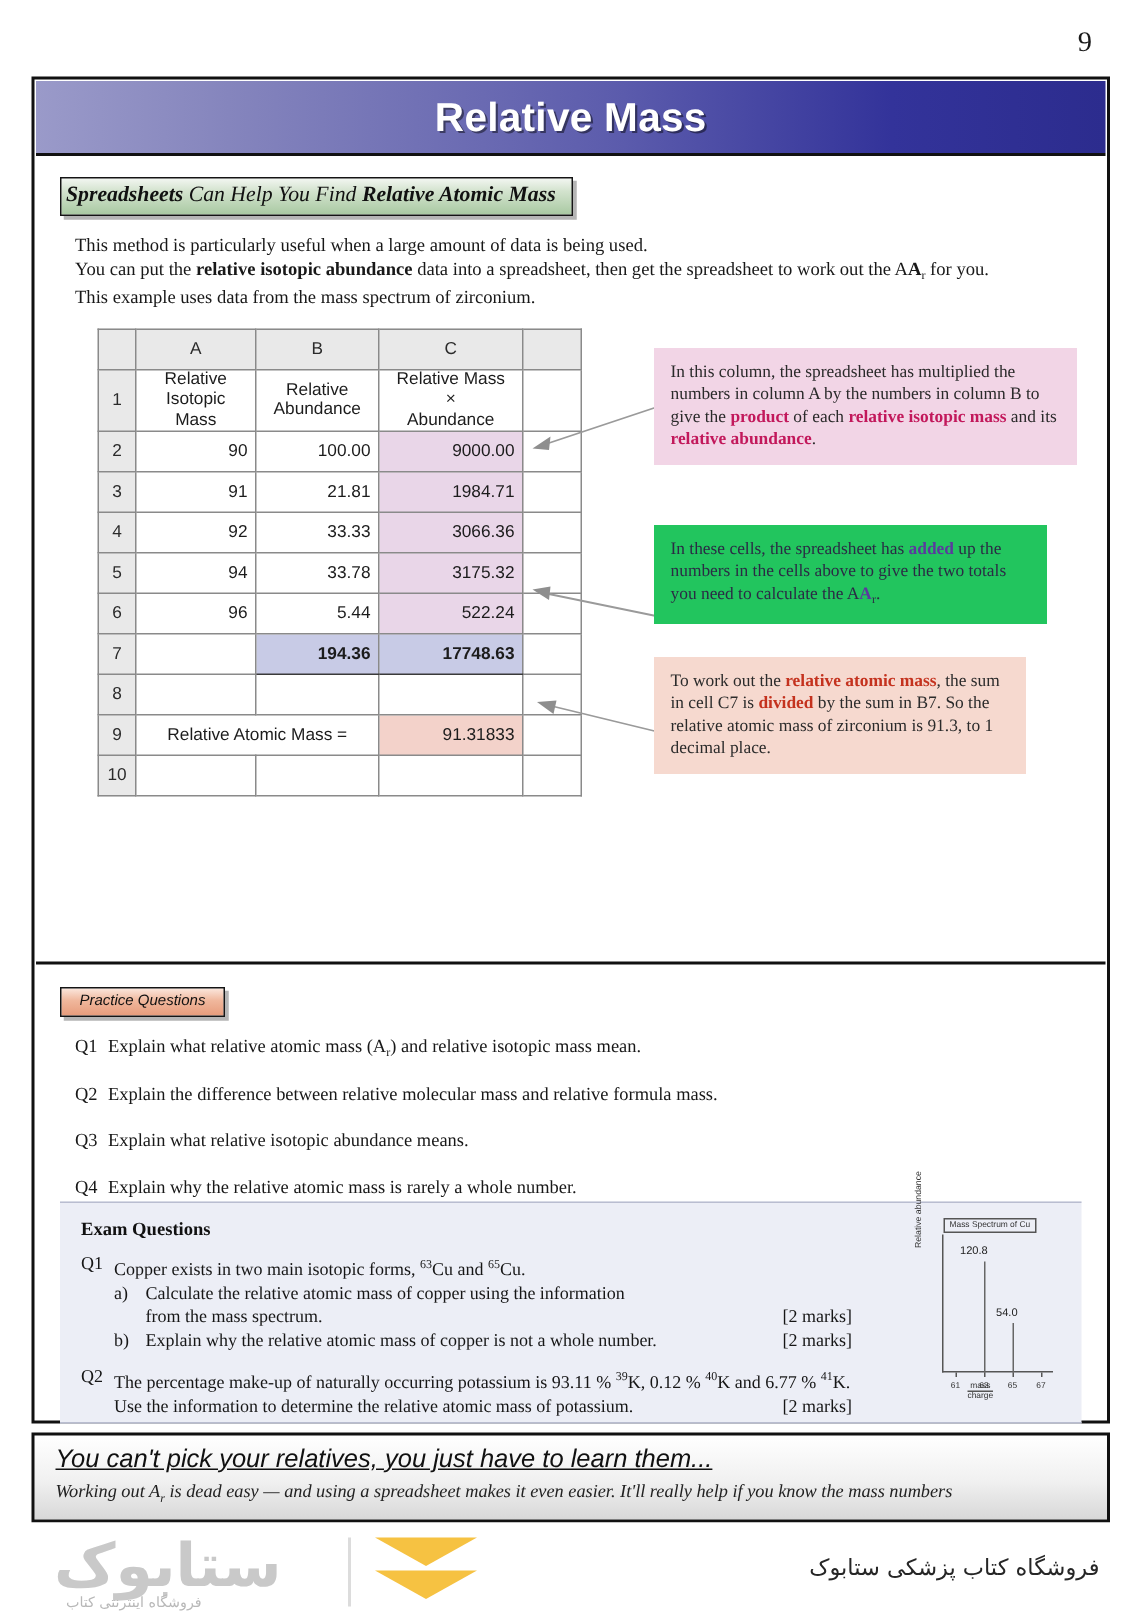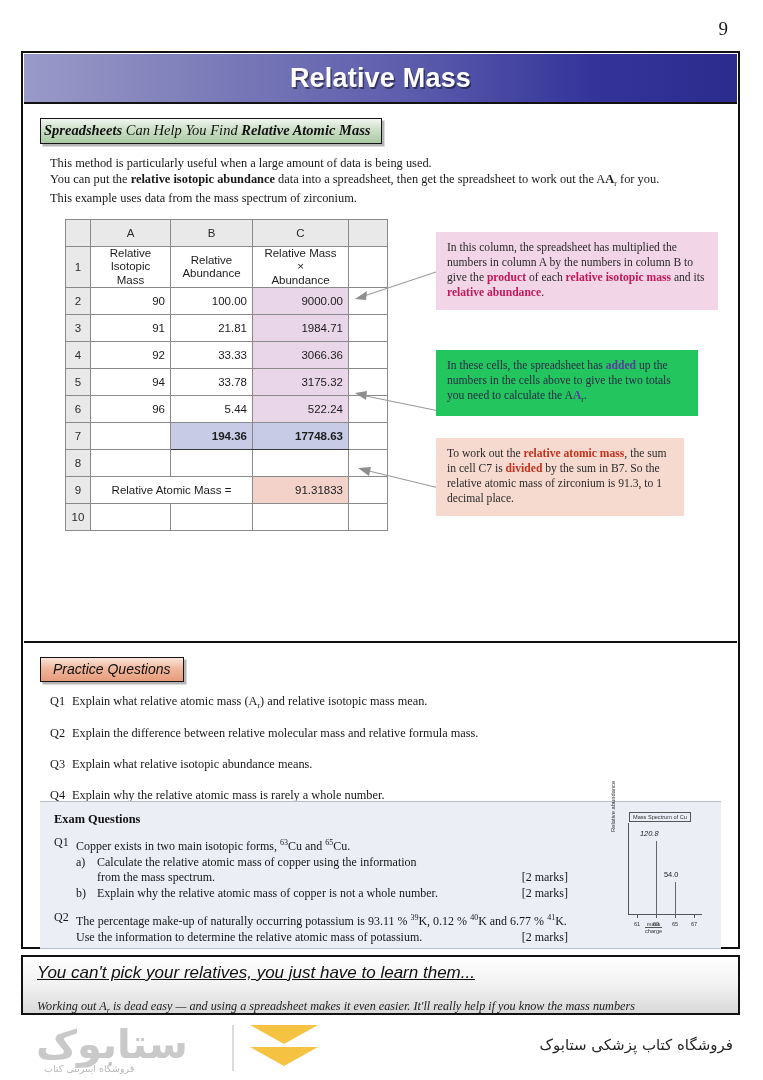--- a/index.html
+++ b/index.html
@@ -136,21 +136,21 @@
   }
 
   
   .practice-wrap{position:absolute;left:17px;top:604px;right:17px;}
   .practice-head{
     display:inline-block;
     background:linear-gradient(180deg,#fbe6dc 0%,#f0b79c 45%,#e79c7c 100%);
     border:1.5px solid #141414;
     padding:3px 12px 4px 12px;
     font-family:"Liberation Sans",sans-serif;
-    font-size:14px;font-style:italic;color:#111;
+    font-size:10px;font-style:italic;color:#111;
     box-shadow:2.5px 2.5px 0 rgba(120,120,120,.55);
   }
   .q-list{margin-top:12px;}
   .q-item{
     font-family:"Liberation Serif",serif;
     font-size:12.3px;color:#181818;
     margin:0 0 16px 10px;
   }
   .q-item .qn{display:inline-block;width:22px;}
 
@@ -234,21 +234,21 @@
     overflow:hidden;
     padding:6px 14px 0 14px;
   }
   .joke-title{
     font-family:"Liberation Sans",sans-serif;
     font-style:italic;font-size:17px;color:#111;
     text-decoration:underline;
     white-space:nowrap;
   }
   .joke-text{
-    margin-top:16px;
+    margin-top:4px;
     font-family:"Liberation Serif",serif;
     font-style:italic;font-size:12.2px;color:#222;
     white-space:nowrap;
   }
 
   
   .footer{
     position:absolute;left:0;top:1015px;
     width:763px;height:65px;background:#fff;
     display:flex;align-items:center;
@@ -455,21 +455,21 @@
     </div>
 
     <div class="spectrum">
       <div class="spec-title">Mass Spectrum of Cu</div>
       <div class="spec-ylabel">Relative abundance</div>
       <div class="spec-plot">
         <div class="spec-axis-y"></div>
         <div class="spec-axis-x"></div>
 
         <div class="peak" style="left:28px;height:74px;"></div>
-        <div class="peak-lbl" style="left:12px;top:6px;font-style:italic;">120.8</div>
+        <div class="peak-lbl" style="left:12px;top:6px;">120.8</div>
 
         <div class="peak" style="left:47px;height:33px;"></div>
         <div class="peak-lbl" style="left:36px;top:47px;">54.0</div>
 
         <div class="tick" style="left:9px;"></div>
         <div class="tick-lbl" style="left:9px;">61</div>
         <div class="tick" style="left:28px;"></div>
         <div class="tick-lbl" style="left:28px;">63</div>
         <div class="tick" style="left:47px;"></div>
         <div class="tick-lbl" style="left:47px;">65</div>

